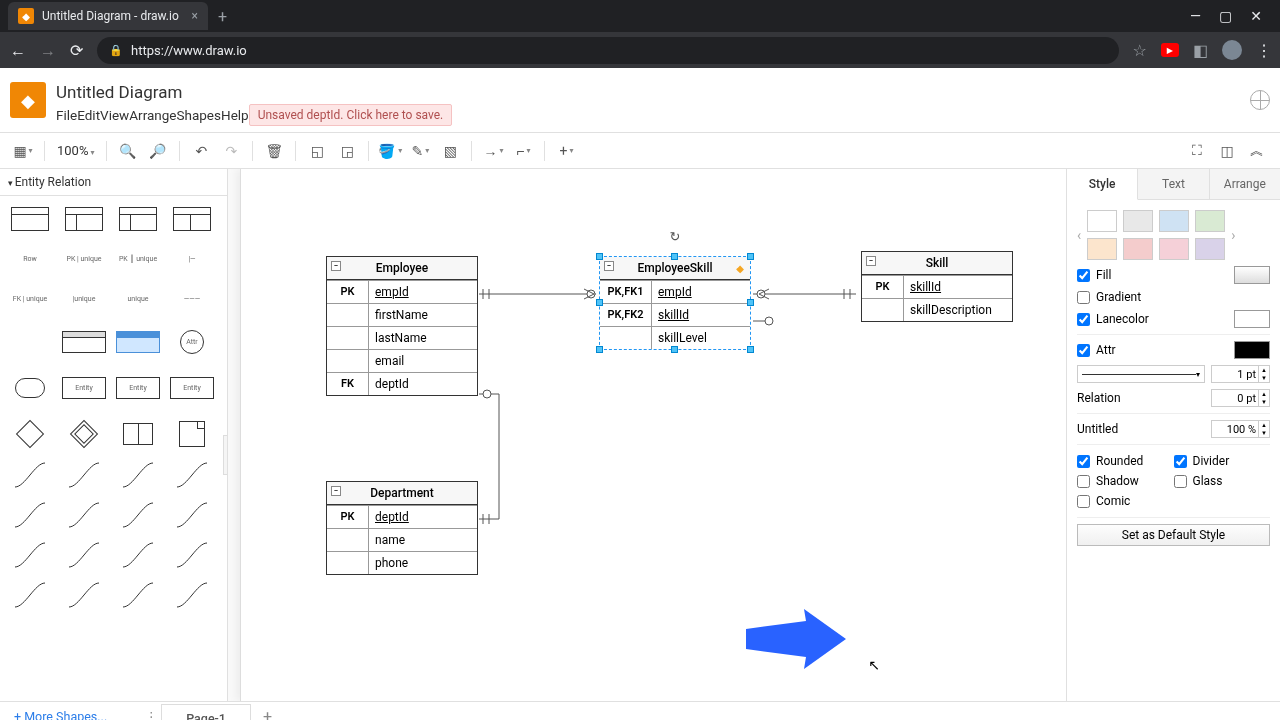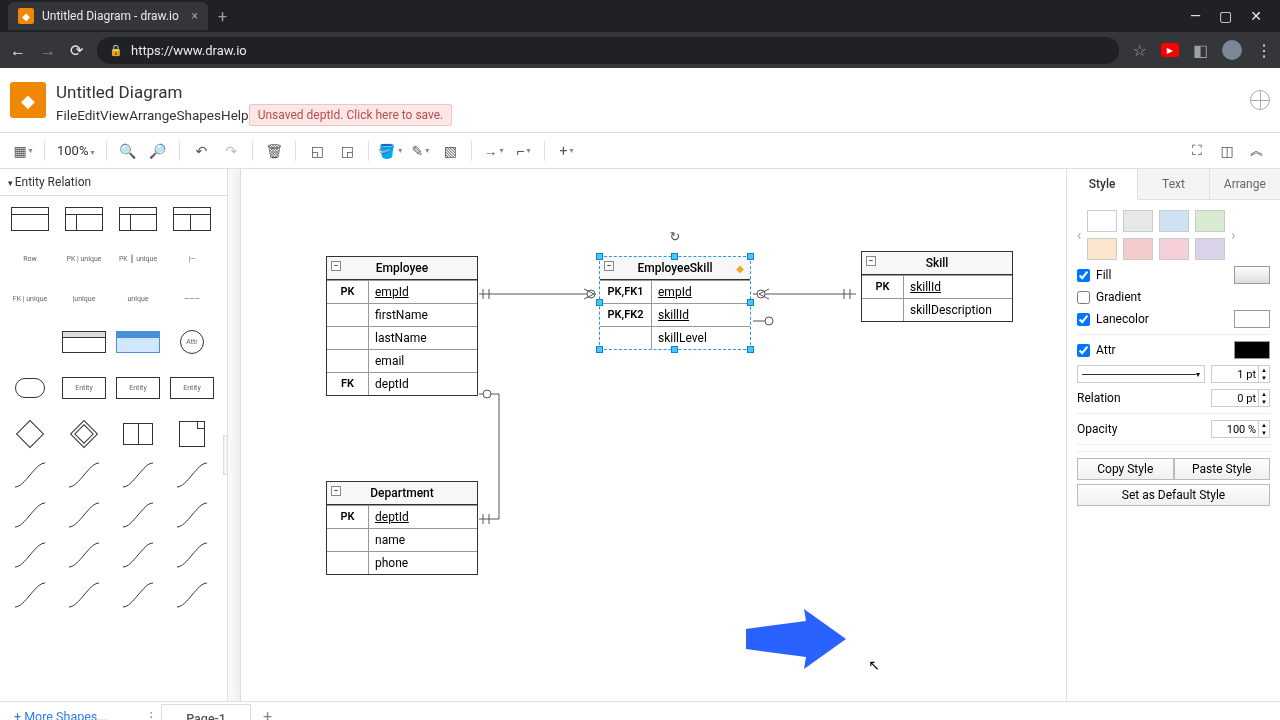--- a/index.html
+++ b/index.html
@@ -536,35 +536,53 @@
         <div class="num-box">
           <div class="num-input">0 pt</div>
           <div class="spinner">
               <span>▲</span>
               <span>▼</span>
             </div>
         </div>
       </div>
       <div style="border-top:1px solid #eee;margin:6px 0"></div>
       <div class="prop-row">
-        <label style="flex:1">Opacity</label>
+        <label style="flex:1">Untitled</label>
         <div class="num-box">
           <div class="num-input">100 %</div>
           <div class="spinner">
               <span>▲</span>
               <span>▼</span>
             </div>
         </div>
       </div>
       <div style="border-top:1px solid #eee;margin:6px 0"></div>
+      <div class="cb-grid">
+        <div class="prop-row">
+            <input type="checkbox" checked="" style="">
+            <label>Rounded</label>
+          </div>
+        <div class="prop-row">
+            <input type="checkbox" checked="" style="">
+            <label>Divider</label>
+          </div>
+        <div class="prop-row">
+            <input type="checkbox" style="">
+            <label>Shadow</label>
+          </div>
+        <div class="prop-row">
+            <input type="checkbox" style="">
+            <label>Glass</label>
+          </div>
+        <div class="prop-row">
+            <input type="checkbox" style="">
+            <label>Comic</label>
+          </div>
+      </div>
       <div style="border-top:1px solid #eee;margin:6px 0"></div>
-      <div class="btn-row" style="margin-top:4px">
-        <div class="btn">Copy Style</div>
-        <div class="btn">Paste Style</div>
-      </div>
       <div class="btn btn-full">Set as Default Style</div>
     </div>
   </div>
 </div>
 
 <div class="footer">
   <span class="more-shapes">+ More Shapes...</span>
   <div class="page-tabs">
     <span class="page-handle">⋮</span>
     <span class="page-tab">Page-1</span>

